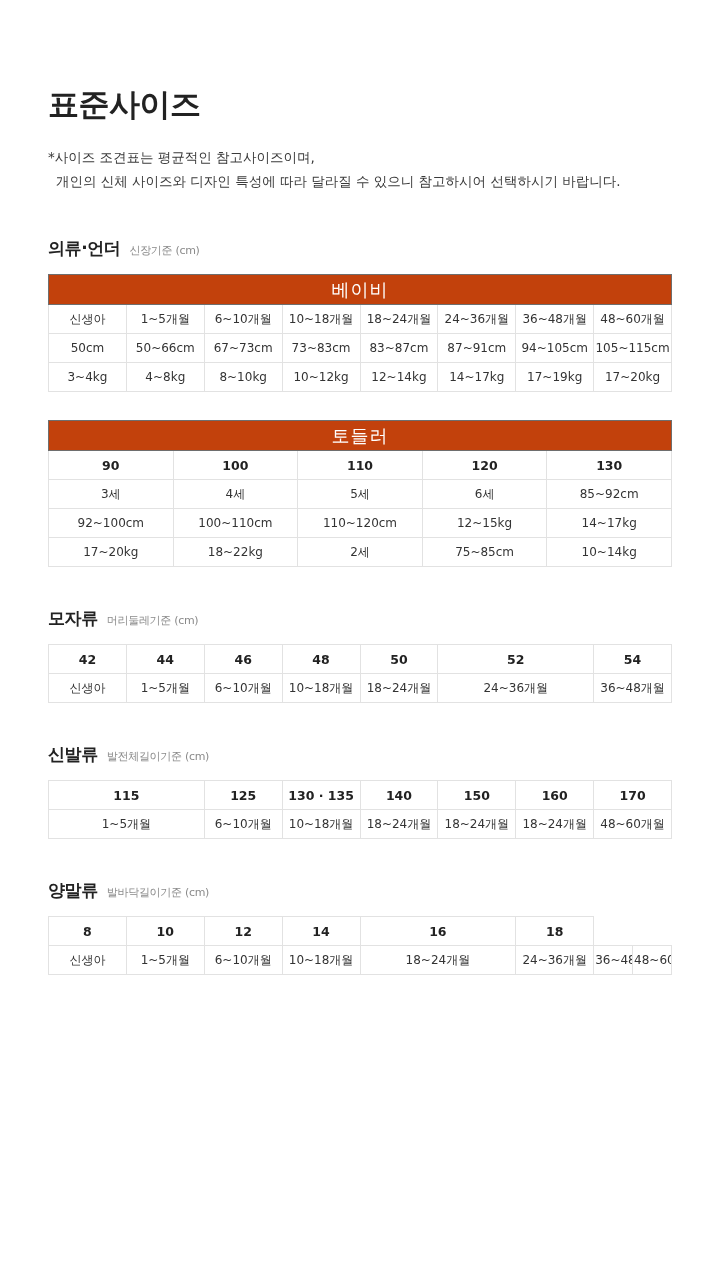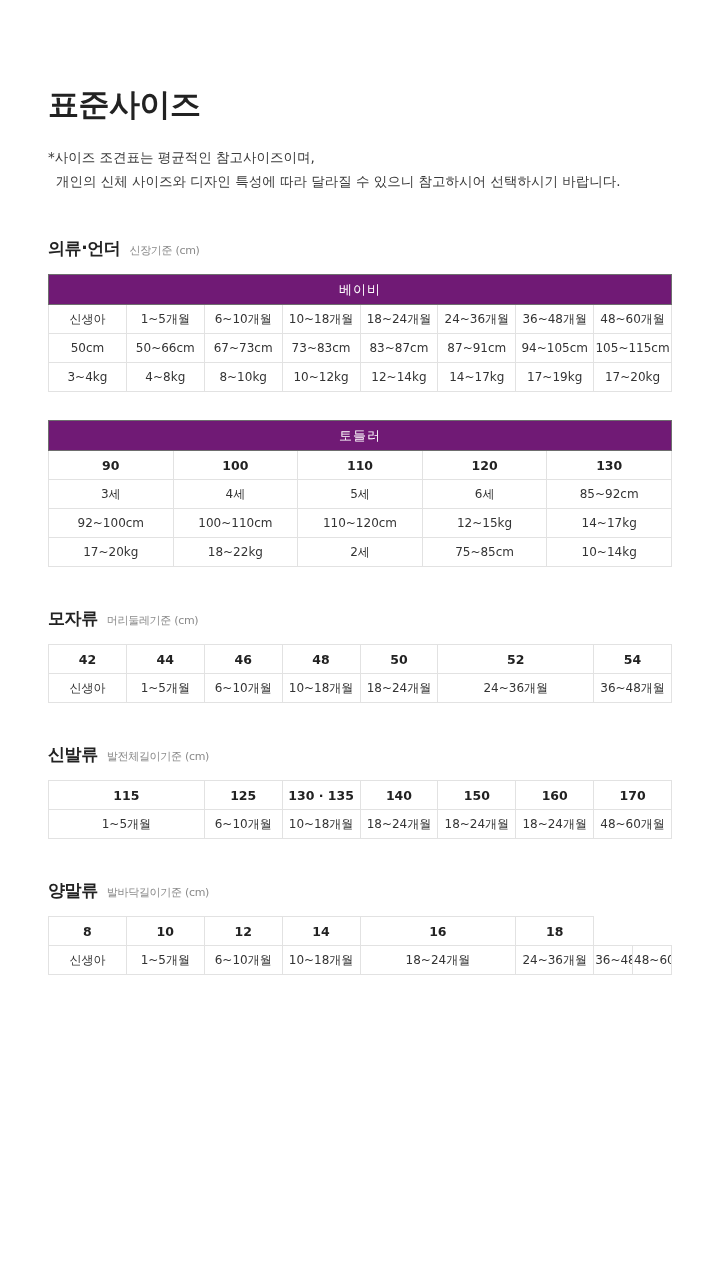--- a/index.html
+++ b/index.html
@@ -66,23 +66,23 @@
   table.size-table td, table.size-table th {
     border: 1px solid #e2e2e2;
     text-align: center;
     height: 29px;
     padding: 2px 1px;
     font-weight: normal;
     white-space: nowrap;
     overflow: hidden;
   }
   table.size-table th.group-head {
-    background: #701a75;
+    background: #c2410c;
     color: #ffffff;
-    font-size: 13px;
+    font-size: 18px;
     height: 30px;
     border: 1px solid #6e6e6e;
     letter-spacing: 1px;
   }
   table.size-table tr.head-row td {
     font-weight: bold;
     color: #222222;
     font-size: 12.5px;
   }
 

